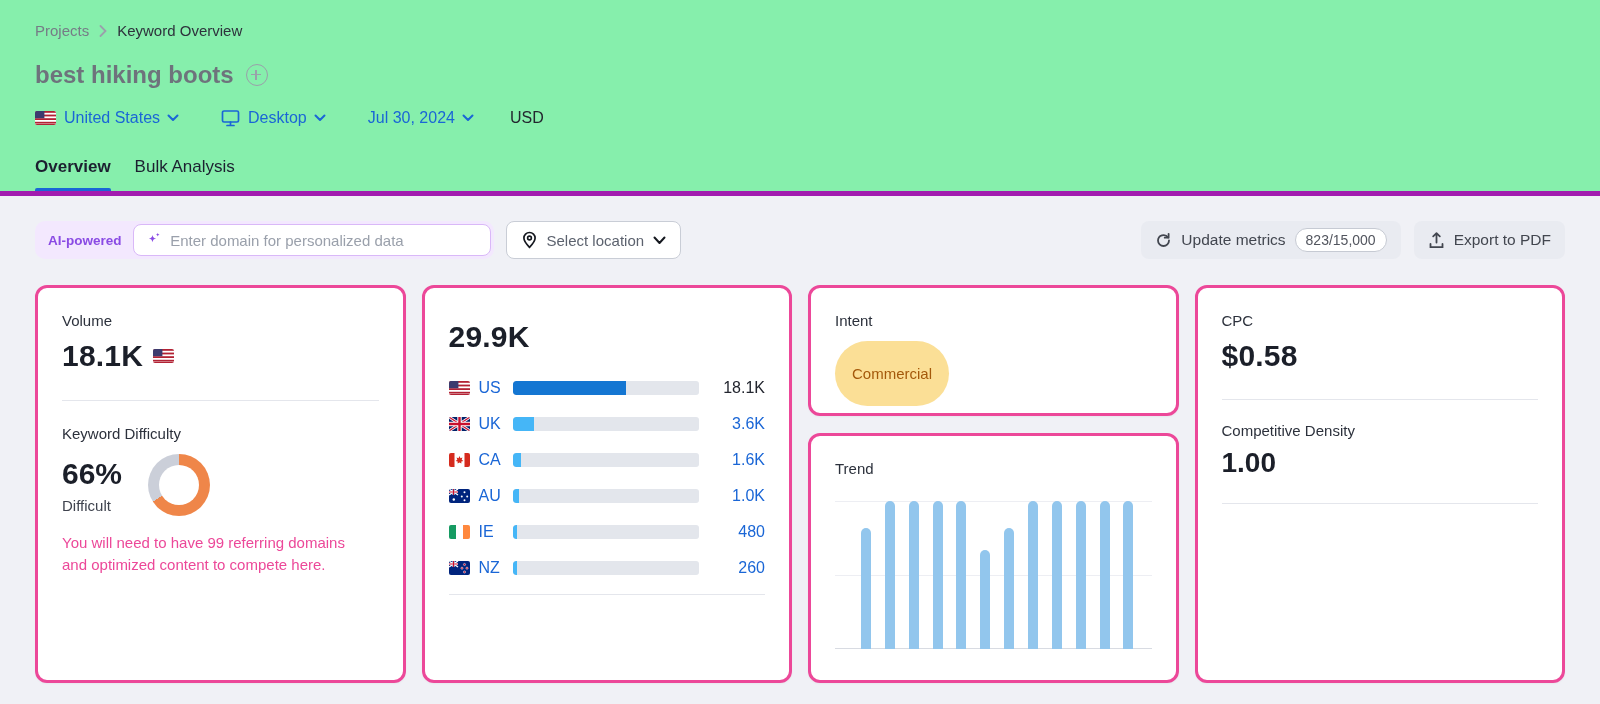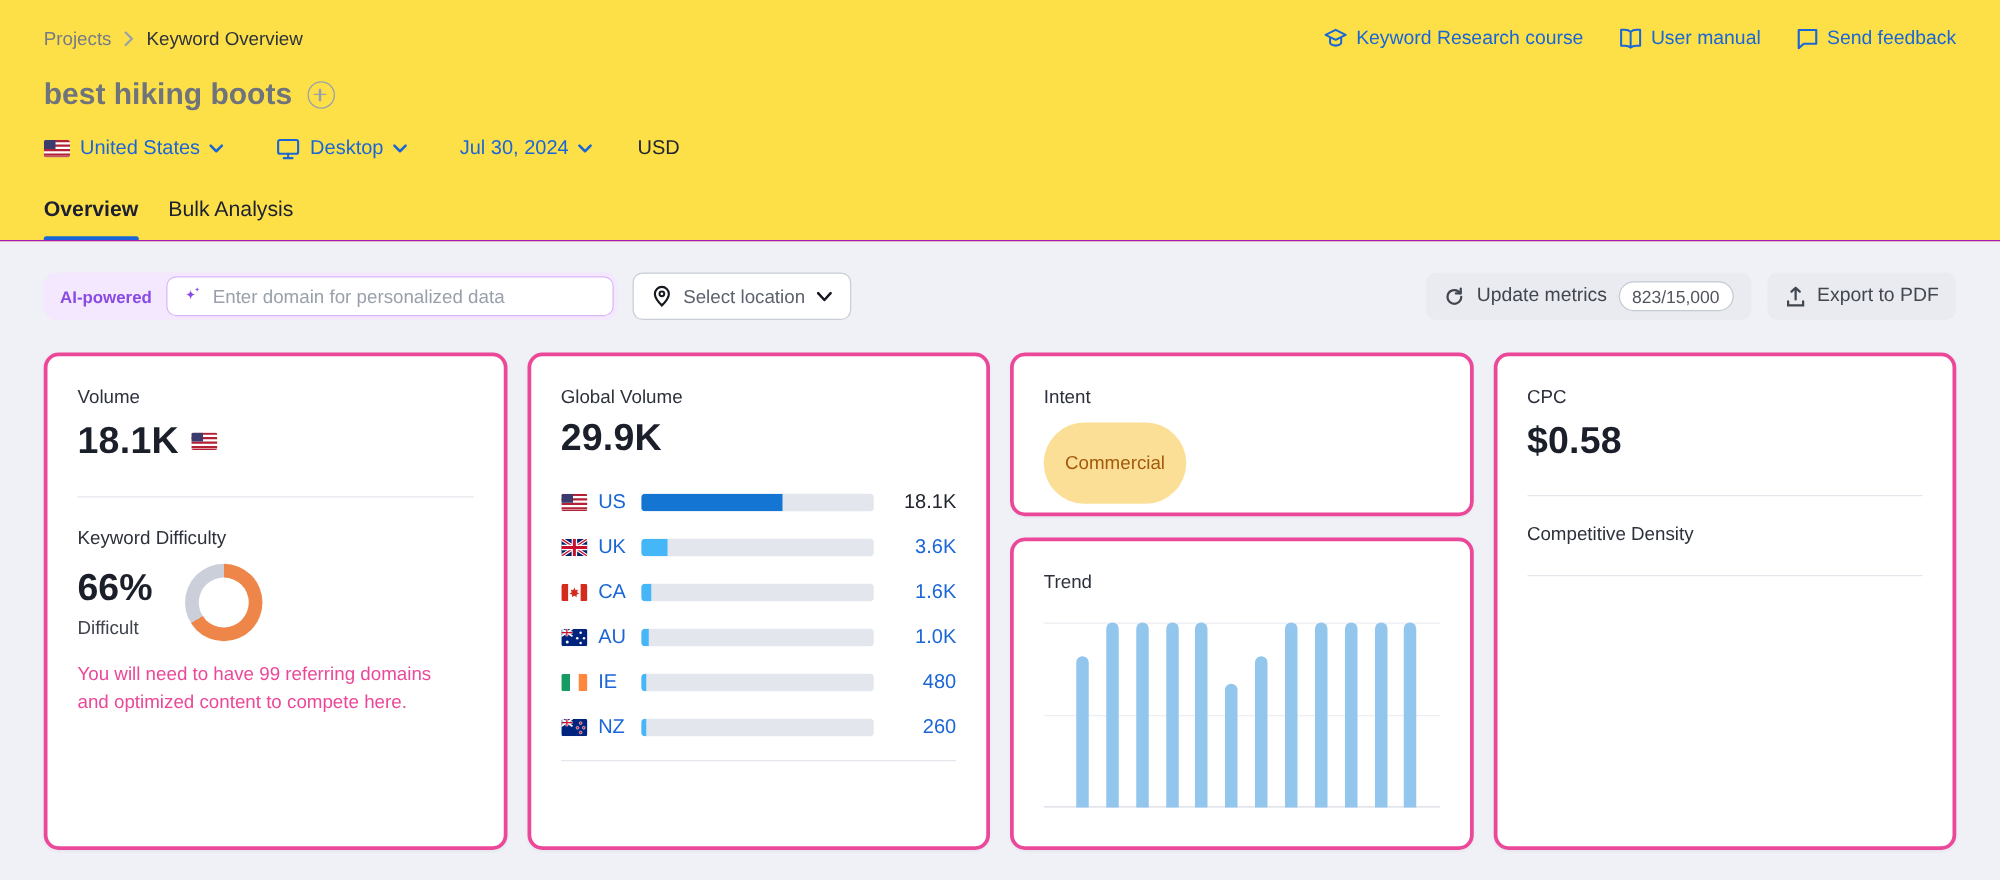--- a/index.html
+++ b/index.html
@@ -1,20 +1,20 @@
 <!DOCTYPE html>
 <html><head>
 <meta charset="utf-8">
 <style>
   * { margin:0; padding:0; box-sizing:border-box; }
   html,body { width:1600px; height:704px; overflow:hidden; }
   body { font-family:"Liberation Sans", sans-serif; background:#f0f1f6; color:#1b1f29; }
 
   
-  .header { background:#fde047; padding:0 35px; border-bottom:1px solid #a21caf; }
+  .header { background:#86efac; padding:0 35px; border-bottom:5px solid #a21caf; }
   .crumb-row { display:flex; align-items:center; justify-content:space-between; padding-top:22px; }
   .breadcrumb { display:flex; align-items:center; gap:10px; font-size:15px; }
   .crumb-root { color:#767b86; cursor:pointer; }
   .crumb-sep { color:#9aa0ab; font-size:14px; }
   .crumb-current { color:#2e323c; }
   .header-links { display:flex; align-items:center; gap:28px; }
   .hlink { display:flex; align-items:center; gap:7px; color:#1a66d6; font-size:15.5px; cursor:pointer; }
   .hlink svg { flex:none; }
 
   .title-row { display:flex; align-items:center; gap:10px; margin-top:22px; }
@@ -108,41 +108,20 @@
 <body>
 
 <div class="header">
   <div class="crumb-row">
     <div class="breadcrumb">
       <span class="crumb-root">Projects</span>
       <svg class="crumb-sep" width="8" height="12" viewBox="0 0 8 12">
           <path d="M1.5 1l5 5-5 5" fill="none" stroke="#9aa0ab" stroke-width="1.8" stroke-linecap="round"></path>
         </svg>
       <span class="crumb-current">Keyword Overview</span>
-    </div>
-    <div class="header-links">
-      <span class="hlink">
-        <svg width="19" height="18" viewBox="0 0 20 19">
-            <path d="M10 2L1.5 6.2 10 10.4l8.5-4.2z" fill="none" stroke="#1a66d6" stroke-width="1.7" stroke-linejoin="round"></path>
-            <path d="M5.3 8.7v4.2c0 1.2 2.1 2.4 4.7 2.4s4.7-1.2 4.7-2.4V8.7" fill="none" stroke="#1a66d6" stroke-width="1.7"></path>
-          </svg>
-        <span>Keyword Research course</span>
-      </span>
-      <span class="hlink">
-        <svg width="19" height="18" viewBox="0 0 20 18">
-            <path d="M10 3.2C8.8 2 7 1.5 4.8 1.5H2v13.3h3.2c2 0 3.7.5 4.8 1.7 1.1-1.2 2.8-1.7 4.8-1.7H18V1.5h-2.8c-2.2 0-4 .5-5.2 1.7zm0 0v13.3" fill="none" stroke="#1a66d6" stroke-width="1.7" stroke-linejoin="round"></path>
-          </svg>
-        <span>User manual</span>
-      </span>
-      <span class="hlink">
-        <svg width="18" height="18" viewBox="0 0 18 18">
-            <path d="M2 2h14v11H6l-4 3.5z" fill="none" stroke="#1a66d6" stroke-width="1.7" stroke-linejoin="round"></path>
-          </svg>
-        <span>Send feedback</span>
-      </span>
     </div>
   </div>
 
   <div class="title-row">
     <span class="title-keyword">best hiking boots</span>
     <span class="plus-circle"></span>
   </div>
 
   <div class="filters-row">
     <span class="filter">
@@ -258,21 +237,20 @@
         <div>
           <div class="kd-pct">66%</div>
           <div class="kd-level">Difficult</div>
         </div>
         <div class="donut" style="background: conic-gradient(rgb(239, 134, 73) 0deg, rgb(239, 134, 73) 66%, rgb(203, 207, 217) 66%, rgb(203, 207, 217) 100%);"></div>
       </div>
       <div class="kd-desc">You will need to have 99 referring domains and optimized content to compete here.</div>
     </div>
 
     <div class="card">
-      <div class="card-label">Global Volume</div>
       <div class="big-val gv-value">29.9K</div>
       <div class="gv-rows" id="gv-rows">
           <div class="gv-row">
             <span class="flag">
               <svg width="21" height="14" viewBox="0 0 21 14">
                 <rect width="21" height="14" fill="#fff"></rect>
                 <g fill="#b22234">
                   <rect width="21" height="1.8"></rect>
                   <rect y="3.6" width="21" height="1.8"></rect>
                   <rect y="7.2" width="21" height="1.8"></rect>
@@ -407,17 +385,18 @@
             </div>
         </div>
       </div>
     </div>
 
     <div class="card cpc-card">
       <div class="card-label">CPC</div>
       <div class="big-val" style="margin-top:10px">$0.58</div>
       <hr class="hr hr1">
       <div class="card-label">Competitive Density</div>
+      <div class="cd-val">1.00</div>
       <hr class="hr hr2">
     </div>
 
   </div>
 </div>
 
 </body></html>

